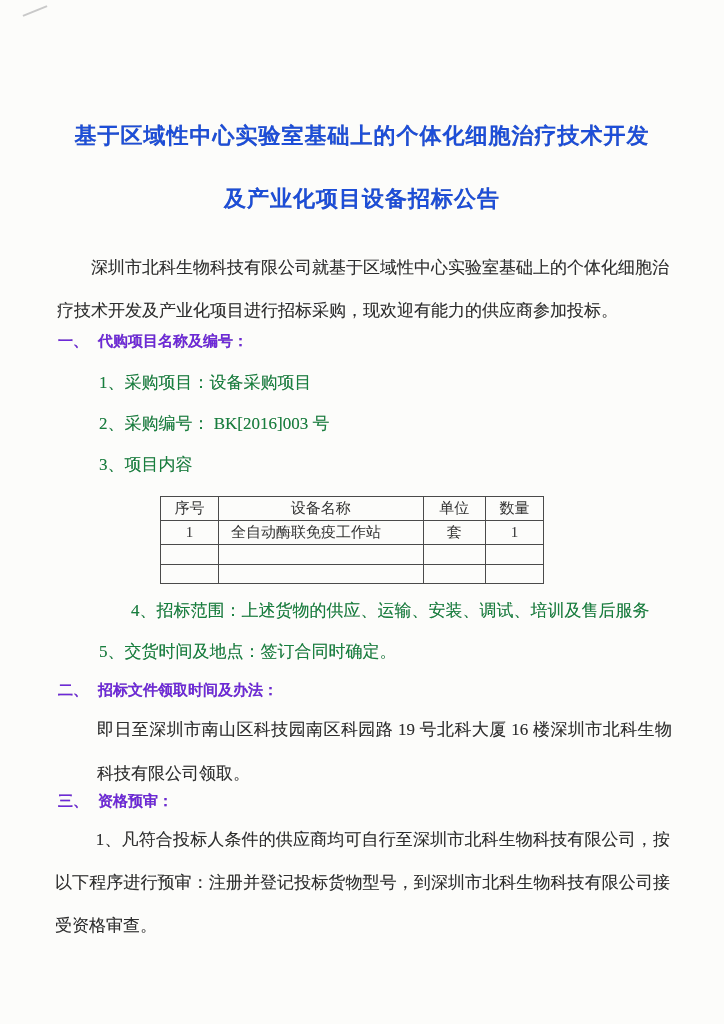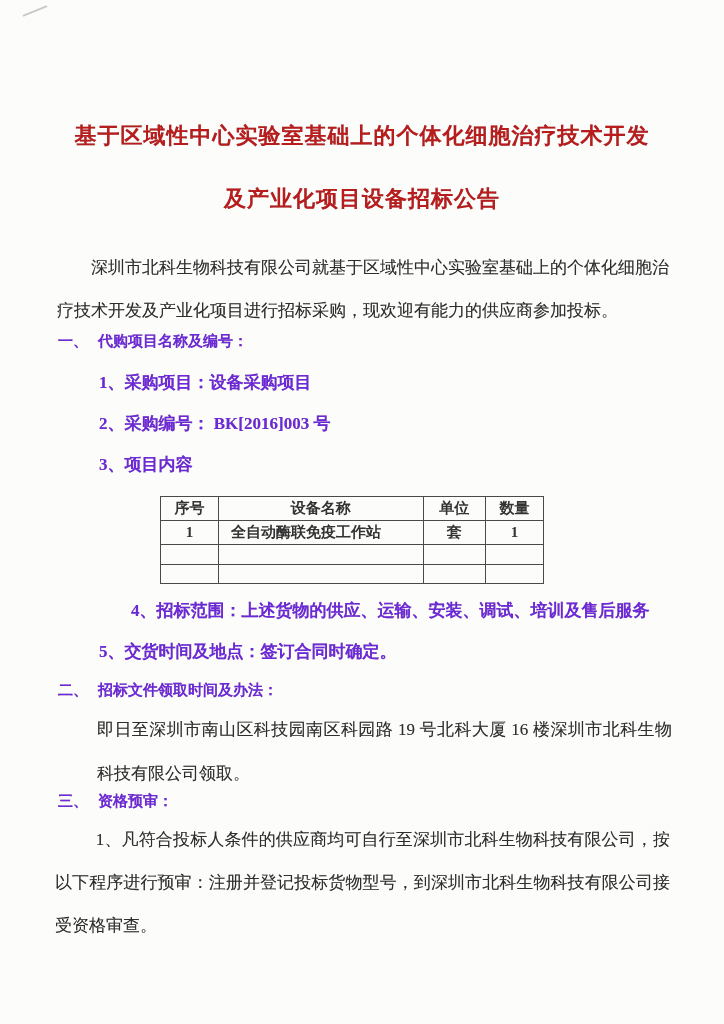--- a/index.html
+++ b/index.html
@@ -28,21 +28,21 @@
   }
 
   .title {
     position: absolute;
     left: 0;
     width: 724px;
     text-align: center;
     font-size: 22px;
     font-weight: bold;
     letter-spacing: 1px;
-    color: #b91c1c;
+    color: #1d4ed8;
   }
   .title-line1 { top: 121px; }
   .title-line2 { top: 184px; }
 
   .para {
     position: absolute;
     font-size: 17px;
     line-height: 43px;
     text-align: justify;
     color: #2e2e2e;
@@ -65,43 +65,42 @@
   .sec-heading .sec-num { display: inline-block; width: 40px; }
   .sec1 { top: 332px; }
   .sec2 { top: 681px; }
   .sec3 { top: 792px; }
 
   .num-item {
     position: absolute;
     left: 99px;
     font-size: 17px;
     white-space: nowrap;
-    color: #6d28d9;
-    font-weight: bold;
+    color: #15803d;
   }
   .item-1 { top: 371px; }
   .item-2 { top: 412px; }
   .item-3 { top: 453px; }
   .item-4 { top: 599px; margin-left: 32px; }
   .item-5 { top: 640px; }
 
   .equip-table {
     position: absolute;
     top: 496px;
     left: 160px;
     width: 384px;
     border-collapse: collapse;
     font-size: 15px;
     text-shadow: none;
   }
   .equip-table th, .equip-table td {
     border: 1px solid #4a4a4a;
     text-align: center;
     vertical-align: middle;
-    font-weight: bold;
+    font-weight: normal;
     line-height: 1;
     padding: 0;
     color: #333;
   }
   .equip-table .col-seq  { width: 56px; }
   .equip-table .col-name { width: 197px; }
   .equip-table .col-unit { width: 60px; }
   .equip-table .col-qty  { width: 56px; }
   .equip-table .row-head  { height: 24px; }
   .equip-table .row-data  { height: 24px; }

